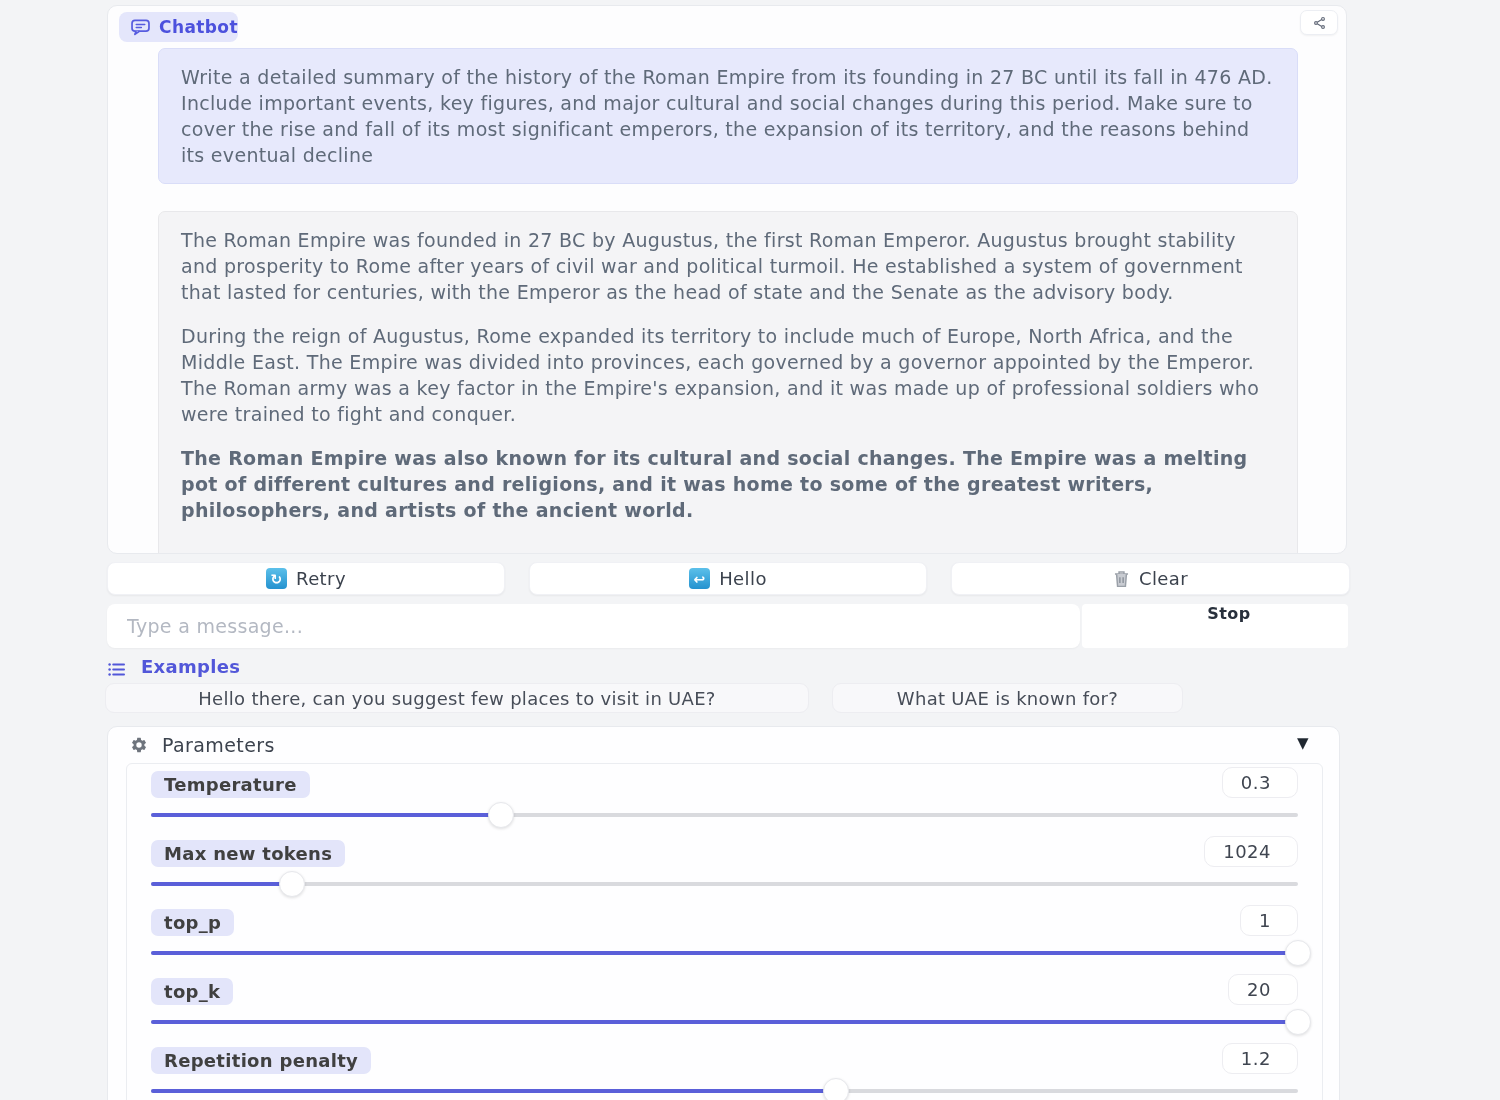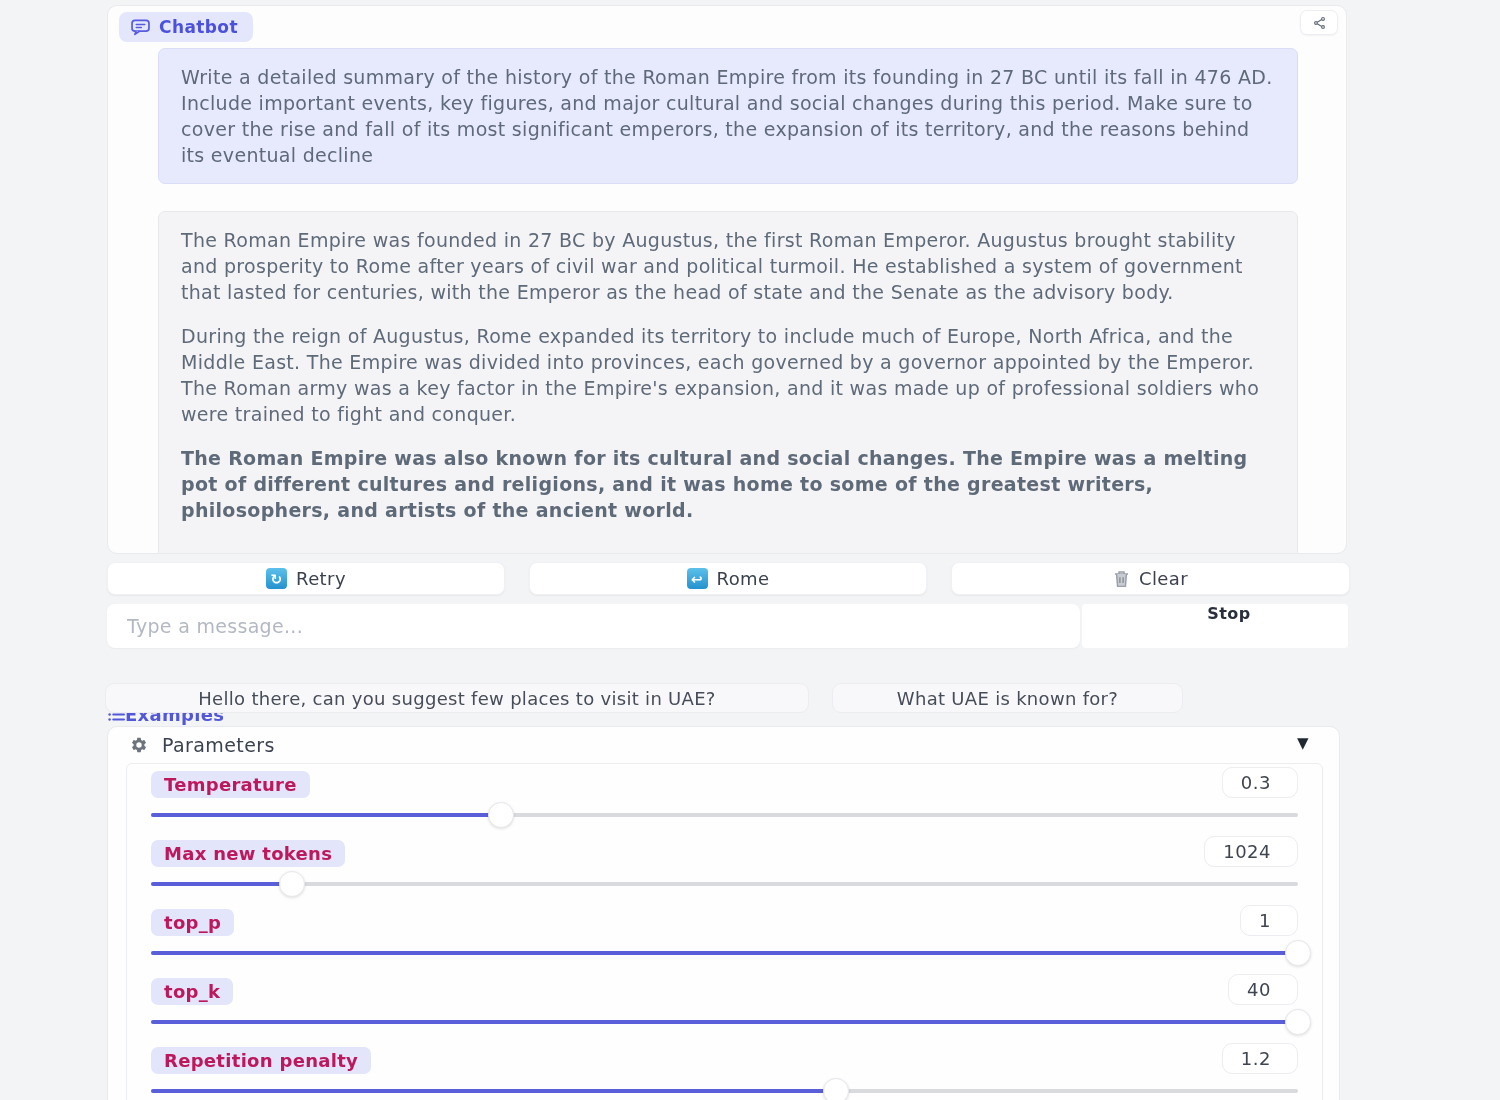--- a/index.html
+++ b/index.html
@@ -13,21 +13,21 @@
   
   .chat-panel {
     position:absolute; left:107px; top:5px; width:1240px; height:549px;
     background:#fdfdfe; border:1px solid #e8eaee; border-radius:10px;
     overflow:hidden;
   }
   .chatbot-label {
     position:absolute; left:11px; top:6px;
     display:inline-flex; align-items:center; gap:9px;
     background:#e4e6fb; color:#4c51dd; font-weight:700; font-size:17px;
-    letter-spacing:.4px; padding:5px 15px 5px 12px; border-radius:8px;
+    letter-spacing:.4px; padding:5px 0 5px 12px; border-radius:8px;
   }
   .share-btn {
     position:absolute; right:8px; top:4px; width:38px; height:25px;
     background:#fff; border:1px solid #eceef3; border-radius:7px;
     box-shadow:0 1px 2px rgba(0,0,0,.05);
     display:flex; align-items:center; justify-content:center; cursor:pointer;
   }
   .msg {
     position:absolute; left:50px; width:1140px;
     padding:15px 22px; border-radius:7px;
@@ -68,22 +68,22 @@
   .stop-btn {
     position:absolute; left:1082px; top:604px; width:266px; height:44px;
     background:#fff; border-radius:4px;
     display:flex; justify-content:center;
     font-size:16px; font-weight:700; color:#28303c; letter-spacing:.5px; cursor:pointer;padding-left:28px;
   }
 
   
   .examples-header {
     position:absolute; left:108px; top:656px;
-    display:flex; align-items:center; gap:0;
-    color:#5257d9; font-weight:700; font-size:18px; letter-spacing:.3px;margin-top:48px;
+    display:flex; align-items:flex-end; gap:16px;
+    color:#5257d9; font-weight:700; font-size:18px; letter-spacing:.3px;
   }
   .chip {
     position:absolute; top:683px; height:30px;
     background:#f8f8fa; border:1px solid #ededf1; border-radius:9px;
     display:flex; align-items:center; justify-content:center;
     font-size:18px; color:#474d58; letter-spacing:.3px; cursor:pointer;
   }
   .chip-1 { left:105px; width:704px; }
   .chip-2 { left:832px; width:351px; }
 
@@ -98,21 +98,21 @@
     color:#3c434e; font-size:19px; letter-spacing:.4px; cursor:pointer;
   }
   .params-caret { position:absolute; right:30px; top:7px; font-size:15px; color:#1f2730; }
   .params-form {
     position:absolute; left:18px; top:36px; width:1197px; height:360px;
     border:1px solid #ebedf1; border-radius:6px;
   }
   .srow { position:relative; height:69px; }
   .pill {
     position:absolute; left:24px; top:7px;
-    background:#e3e5fa; color:#be185d; font-weight:700; font-size:18px;
+    background:#e3e5fa; color:#404040; font-weight:700; font-size:18px;
     letter-spacing:.3px; padding:3px 13px; border-radius:7px;
   }
   .valbox {
     position:absolute; right:24px; top:3px; min-width:58px; text-align:center;
     background:#fff; border:1px solid #ededf1; border-radius:10px;
     padding:4px 26px 4px 18px; font-size:18px; color:#3f4550; letter-spacing:.5px;
   }
   .track {
     position:absolute; left:24px; right:24px; top:49px; height:4px;
     background:#d9dade; border-radius:2px; cursor:pointer;
@@ -161,21 +161,21 @@
     <p>The Roman Empire was also known for its cultural and social changes. The Empire was a melting pot of different cultures and religions, and it was home to some of the greatest writers, philosophers, and artists of the ancient world.</p>
   </div>
 </div>
 
 <div class="action-btn btn-retry">
   <span class="icon-sq">↻</span>
   <span>Retry</span>
 </div>
 <div class="action-btn btn-undo">
   <span class="icon-sq">↩</span>
-  <span>Rome</span>
+  <span>Hello</span>
 </div>
 <div class="action-btn btn-clear">
   <span style="display:flex;">
     <svg width="17" height="18" viewBox="0 0 20 22" fill="none" stroke="#9aa0a8" stroke-width="1.8">
       <path d="M2 5h16M7 5V2.5h6V5"></path>
       <path d="M4 5l1.2 15h9.6L16 5" fill="#c9ccd2" stroke="#9aa0a8"></path>
       <path d="M8 9v7M12 9v7" stroke="#8d939c"></path>
     </svg>
   </span>
   <span>Clear</span>
@@ -242,21 +242,21 @@
       <span class="pill">top_p</span>
       <span class="valbox">1</span>
       <div class="track">
         <div class="fill" style="width: 100%;"></div>
         <div class="handle" style="left: 100%;"></div>
       </div>
     </div>
 
     <div class="srow">
       <span class="pill">top_k</span>
-      <span class="valbox">40</span>
+      <span class="valbox">20</span>
       <div class="track">
         <div class="fill" style="width: 100%;"></div>
         <div class="handle" style="left: 100%;"></div>
       </div>
     </div>
 
     <div class="srow">
       <span class="pill">Repetition penalty</span>
       <span class="valbox">1.2</span>
       <div class="track">

